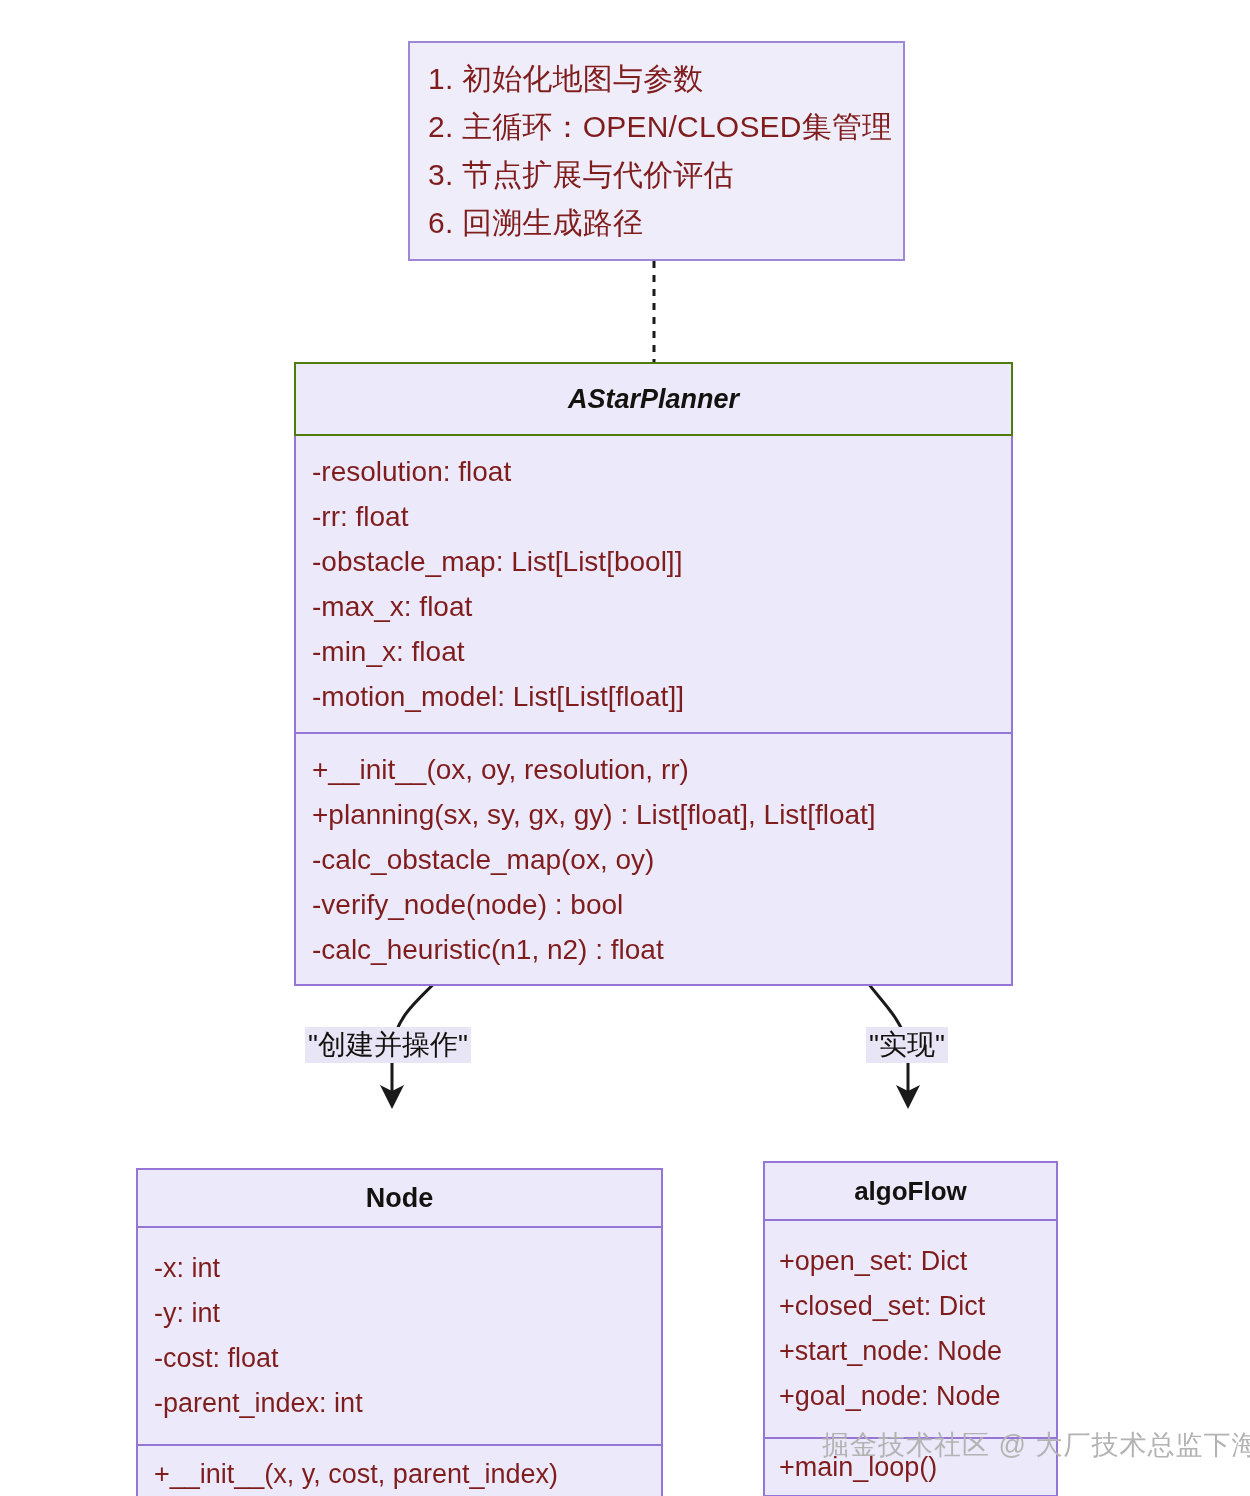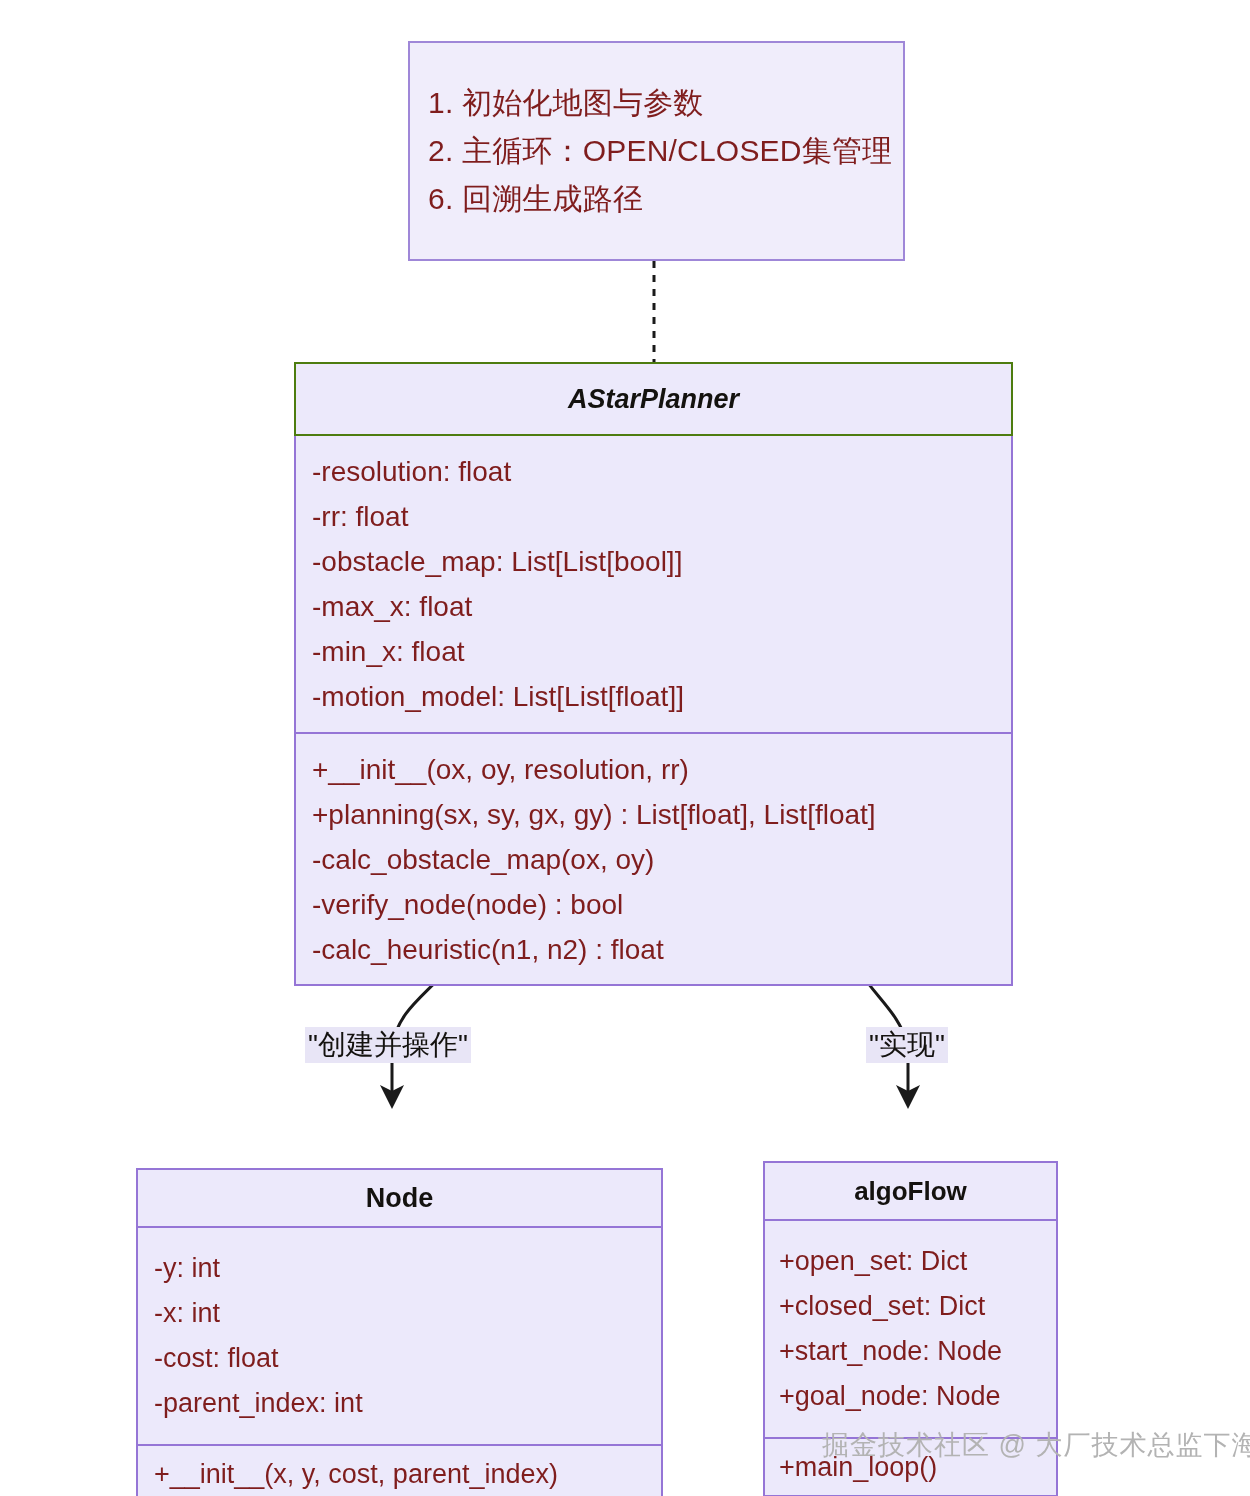--- a/index.html
+++ b/index.html
@@ -199,20 +199,21 @@
     <line x1="654" y1="261" x2="654" y2="362" stroke="#1a1a1a" stroke-width="3" stroke-dasharray="7 7"></line>
 
     <path d="M 448 969 C 420 1000, 400 1010, 392 1045 L 392 1100" fill="none" stroke="#1a1a1a" stroke-width="3" marker-end="url(#arrowhead)"></path>
 
     <path d="M 858 969 C 878 1000, 898 1012, 908 1045 L 908 1100" fill="none" stroke="#1a1a1a" stroke-width="3" marker-end="url(#arrowhead)"></path>
   </svg>
 
   <div id="note-box" class="uml-box">
     <div class="uml-line">1. 初始化地图与参数</div>
     <div class="uml-line">2. 主循环：OPEN/CLOSED集管理</div>
+    <div class="uml-line">3. 节点扩展与代价评估</div>
     <div class="uml-line">6. 回溯生成路径</div>
   </div>
 
   <div id="astar-box" class="uml-box">
     <div class="uml-header">AStarPlanner</div>
     <div id="astar-attrs" class="uml-section">
       <div class="uml-line">-resolution: float</div>
       <div class="uml-line">-rr: float</div>
       <div class="uml-line">-obstacle_map: List[List[bool]]</div>
       <div class="uml-line">-max_x: float</div>
@@ -227,22 +228,22 @@
       <div class="uml-line">-calc_heuristic(n1, n2) : float</div>
     </div>
   </div>
 
   <div class="edge-label" id="label-creates">"创建并操作"</div>
   <div class="edge-label" id="label-implements">"实现"</div>
 
   <div id="node-box" class="uml-box">
     <div class="uml-header">Node</div>
     <div id="node-attrs" class="uml-section">
+      <div class="uml-line">-x: int</div>
       <div class="uml-line">-y: int</div>
-      <div class="uml-line">-x: int</div>
       <div class="uml-line">-cost: float</div>
       <div class="uml-line">-parent_index: int</div>
     </div>
     <div id="node-methods" class="uml-section">
       <div class="uml-line">+__init__(x, y, cost, parent_index)</div>
     </div>
   </div>
 
   <div id="algo-box" class="uml-box">
     <div class="uml-header">algoFlow</div>

